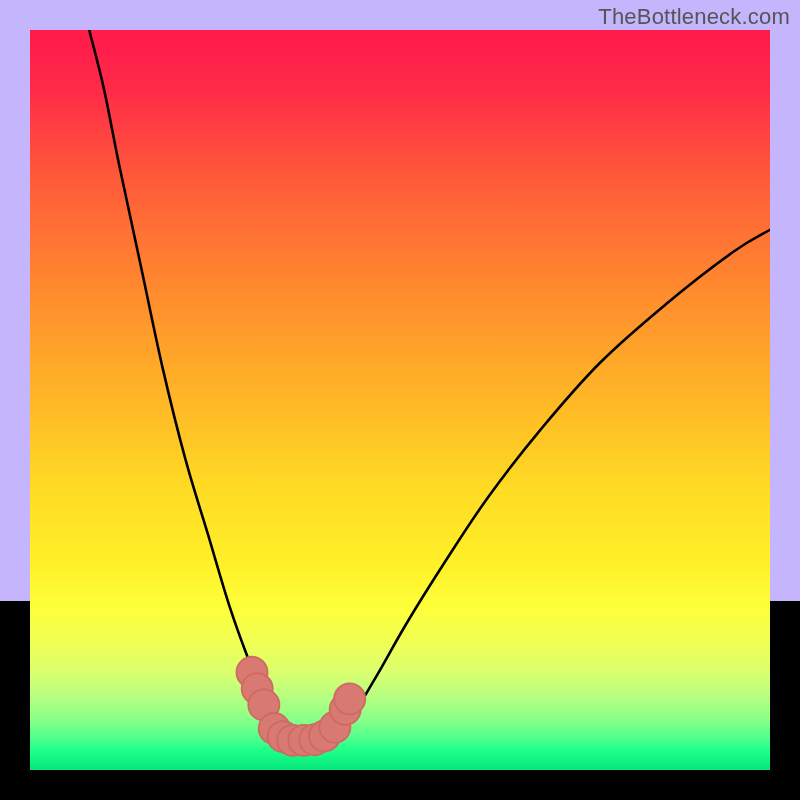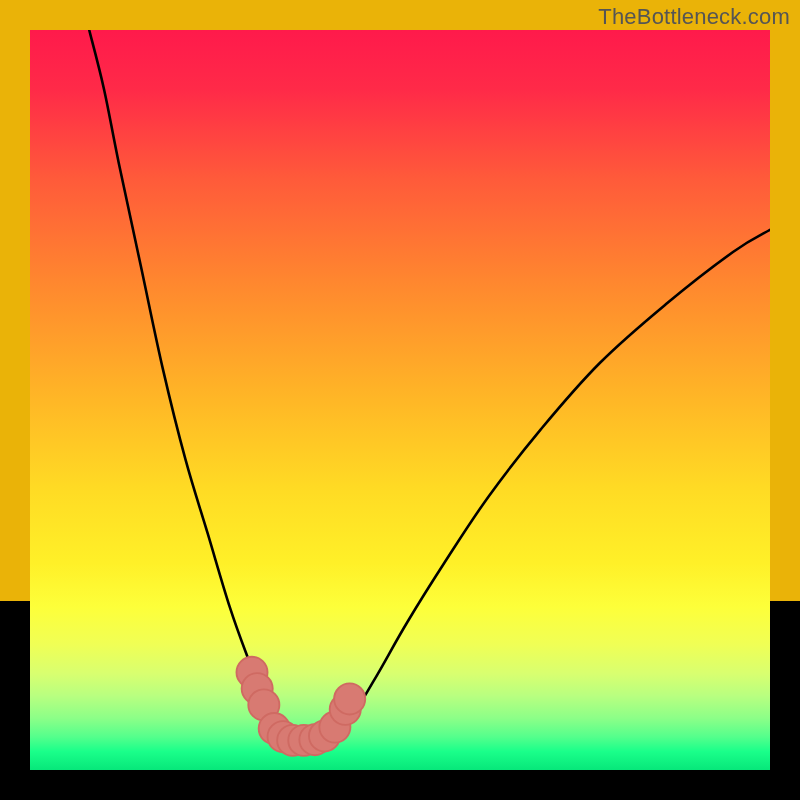--- a/index.html
+++ b/index.html
@@ -6,21 +6,21 @@
     margin: 0;
     padding: 0;
     width: 800px;
     height: 800px;
     overflow: hidden;
     background: #000;
     font-family: Arial, Helvetica, sans-serif;
   }
   .frame {
     position: absolute;
-    background: #eab308;
+    background: #c4b5fd;
     width: 800px;
     height: 601px;
     top: 0;
     left: 0;
   }
   .plot {
     position: absolute;
     left: 30px;
     top: 30px;
     width: 740px;

